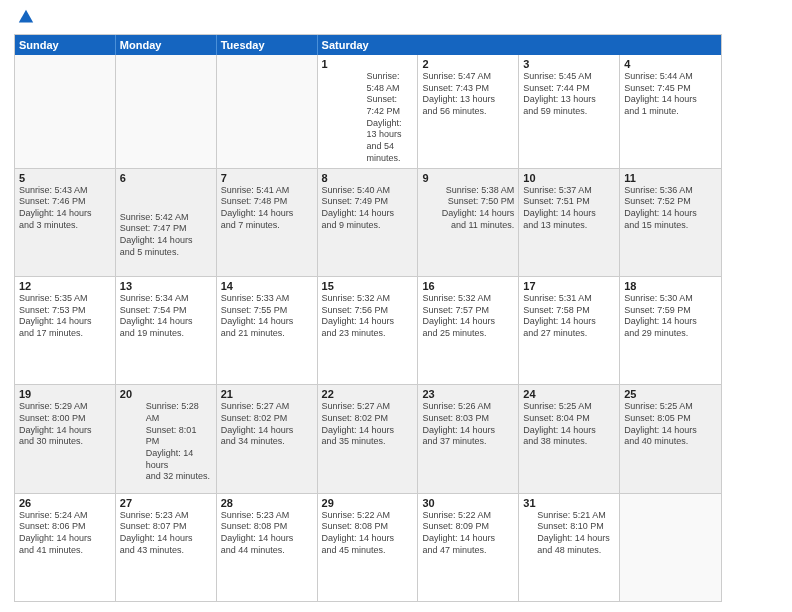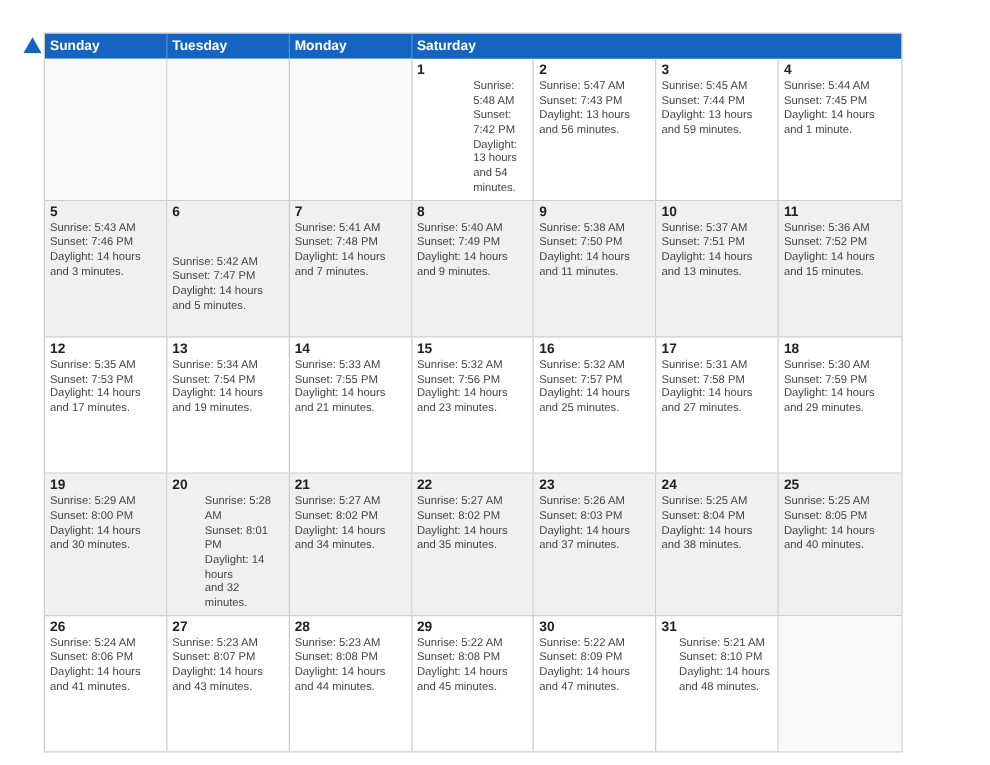--- a/index.html
+++ b/index.html
@@ -6,23 +6,23 @@
     body {
       font-family: Arial, sans-serif;
       background: #fff;
       width: 792px;
       height: 612px;
       overflow: hidden;
     }
     .page {
       width: 736px;
       height: 612px;
-      padding: 26px 14px 10px 14px;
-      display: flex;
-      flex-direction: row;
+      padding: 6px 14px 10px 14px;
+      display: flex;
+      flex-direction: column;
     }
     .header {
       display: flex;
       justify-content: space-between;
       align-items: flex-start;
       margin-bottom: 8px;
     }
     .logo {
       display: flex;
       align-items: center;
@@ -146,22 +146,22 @@
     </div>
     <div class="title-section">
       <div class="month-year"></div>
       <div class="location"></div>
     </div>
   </div>
 
   <div class="calendar">
     <div class="cal-header">
     <div class="cal-header-cell">Sunday</div>
+        <div class="cal-header-cell">Monday</div>
         <div class="cal-header-cell">Tuesday</div>
-        <div class="cal-header-cell">Monday</div>
         <div class="cal-header-cell">Saturday</div>
       </div>
     <div class="cal-body">
     <div class="cal-row">
           <div class="cal-cell empty"></div>
           <div class="cal-cell empty"></div>
           <div class="cal-cell empty"></div>
           <div class="cal-cell">
             <span class="day-number">1</span>
             <div class="cell-info" style="white-space: pre-line; margin-left: 45px;">Sunrise: 5:48 AM
@@ -215,21 +215,21 @@
           </div>
           <div class="cal-cell shaded">
             <span class="day-number">8</span>
             <div class="cell-info" style="white-space: pre-line;">Sunrise: 5:40 AM
 Sunset: 7:49 PM
 Daylight: 14 hours
 and 9 minutes.</div>
           </div>
           <div class="cal-cell shaded">
             <span class="day-number">9</span>
-            <div class="cell-info" style="white-space: pre-line;">Sunrise: 5:38 AM
+            <div class="cell-info" style="white-space: pre-line; text-align: right;">Sunrise: 5:38 AM
 Sunset: 7:50 PM
 Daylight: 14 hours
 and 11 minutes.</div>
           </div>
           <div class="cal-cell shaded">
             <span class="day-number">10</span>
             <div class="cell-info" style="white-space: pre-line;">Sunrise: 5:37 AM
 Sunset: 7:51 PM
 Daylight: 14 hours
 and 13 minutes.</div>

